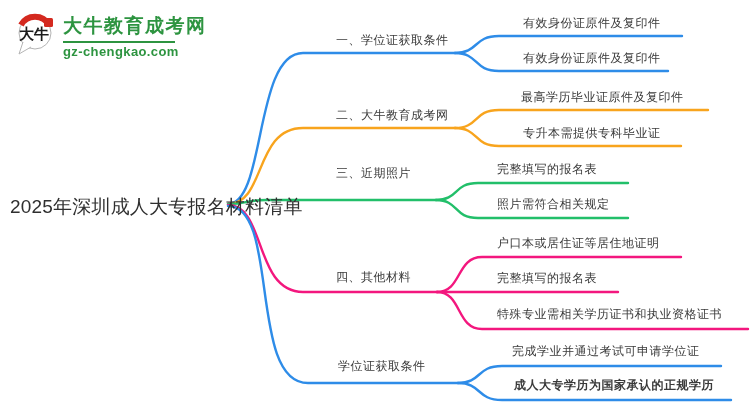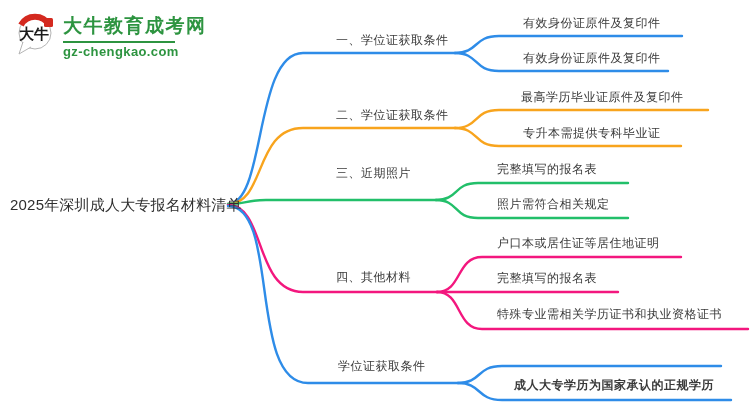--- a/index.html
+++ b/index.html
@@ -6,21 +6,21 @@
   body{
     width:750px;height:410px;position:relative;overflow:hidden;
     font-family:"Liberation Sans","DejaVu Sans",sans-serif;
   }
   #stage{position:absolute;inset:0;width:750px;height:352px;}
   svg.lines{position:absolute;left:0;top:0;}
   .node{
     position:absolute;white-space:nowrap;color:#3a3a3a;
     font-size:12px;line-height:1.2;letter-spacing:0.5px;
   }
-  .root-node{font-size:15px;color:#2f2f2f;letter-spacing:0.2px;}
+  .root-node{font-size:19px;color:#2f2f2f;letter-spacing:0.2px;}
   
   .logo{position:absolute;left:16px;top:11px;display:flex;align-items:center;gap:7px;}
   .logo-badge{position:relative;width:40px;height:50px;}
   .logo-text{display:flex;flex-direction:column;}
   .logo-title{font-size:19px;font-weight:bold;color:#2d9440;letter-spacing:1.5px;}
   .logo-divider{height:2px;background:#2d9440;margin:2px 0 1px 0;width:112px;}
   .logo-domain{font-size:13px;font-weight:bold;color:#2d9440;letter-spacing:0.4px;}
 </style>
 </head>
 <body>
@@ -77,29 +77,30 @@
       <span class="logo-domain">gz-chengkao.com</span>
     </div>
   </div>
 
   <div class="node root-node" style="left:10px;top:196px;">2025年深圳成人大专报名材料清单</div>
 
   <div class="node" style="left:336px;top:33px;">一、学位证获取条件</div>
   <div class="node" style="left:523px;top:16px;">有效身份证原件及复印件</div>
   <div class="node" style="left:523px;top:51px;">有效身份证原件及复印件</div>
 
-  <div class="node" style="left:336px;top:108px;">二、学位证获取条件</div>
+  <div class="node" style="left:336px;top:108px;">二、大牛教育成考网</div>
   <div class="node" style="left:521px;top:90px;">最高学历毕业证原件及复印件</div>
   <div class="node" style="left:523px;top:126px;">专升本需提供专科毕业证</div>
 
   <div class="node" style="left:336px;top:166px;">三、近期照片</div>
   <div class="node" style="left:497px;top:162px;">完整填写的报名表</div>
   <div class="node" style="left:497px;top:197px;">照片需符合相关规定</div>
 
   <div class="node" style="left:336px;top:270px;">四、其他材料</div>
   <div class="node" style="left:497px;top:236px;">户口本或居住证等居住地证明</div>
   <div class="node" style="left:497px;top:271px;">完整填写的报名表</div>
   <div class="node" style="left:497px;top:307px;">特殊专业需相关学历证书和执业资格证书</div>
 
   <div class="node" style="left:338px;top:359px;">学位证获取条件</div>
+  <div class="node" style="left:512px;top:344px;">完成学业并通过考试可申请学位证</div>
   <div class="node" style="left:514px;top:378px;font-weight:bold;">成人大专学历为国家承认的正规学历</div>
 
 </div>
 
 </body></html>

